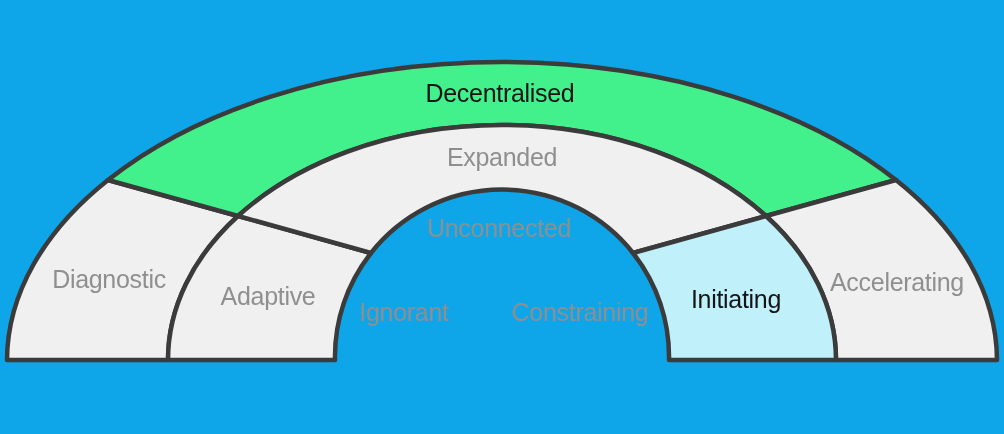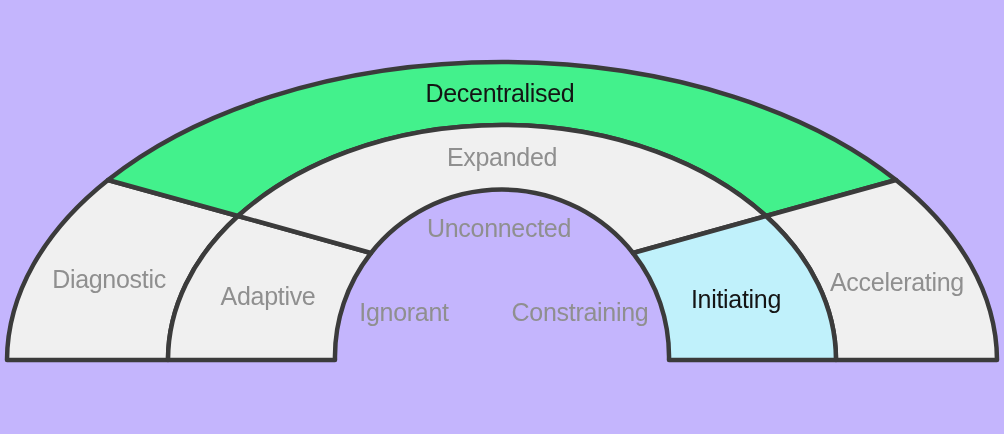--- a/index.html
+++ b/index.html
@@ -7,21 +7,21 @@
     padding: 0;
     background: #ffffff;
     width: 1004px;
     height: 434px;
     overflow: hidden;
   }
   .stage {
     position: relative;
     width: 1004px;
     height: 434px;
-    background: #c4b5fd;
+    background: #0ea5e9;
   }
   svg { display: block; }
   .seg {
     stroke-width: 4.5;
     stroke-linejoin: round;
     stroke-linecap: round;
   }
   .lbl {
     font-family: "Liberation Sans", "DejaVu Sans", sans-serif;
     font-size: 25px;

